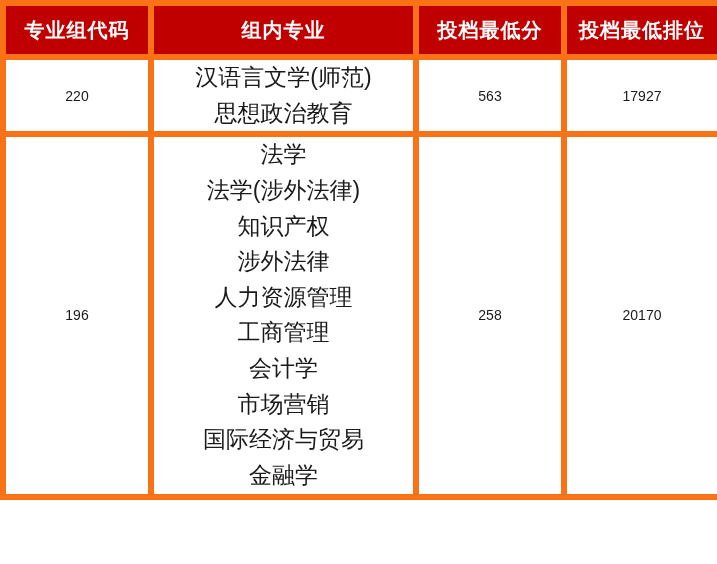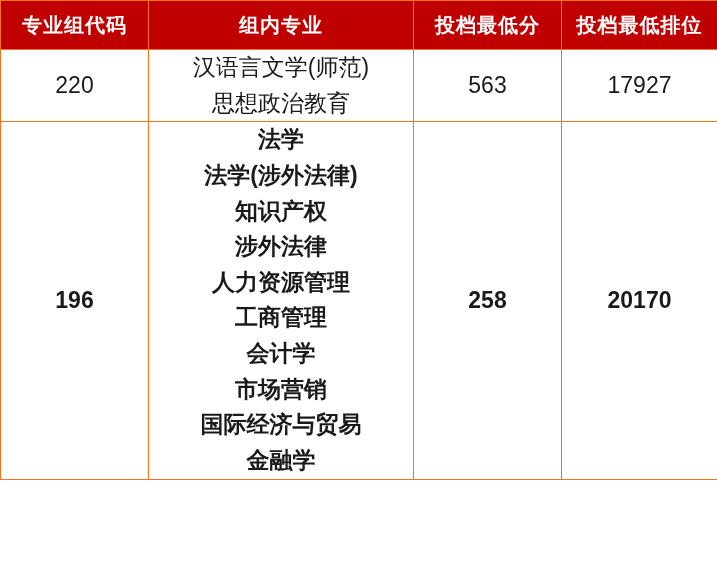--- a/index.html
+++ b/index.html
@@ -19,56 +19,56 @@
     table-layout: fixed;
     width: 717px;
   }
   #score-table col.c-code  { width: 148px; }
   #score-table col.c-major { width: 265px; }
   #score-table col.c-score { width: 148px; }
   #score-table col.c-rank  { width: 156px; }
 
   #score-table th,
   #score-table td {
-    border: 1px solid #f97316;
+    border: 6px solid #f97316;
     text-align: center;
     vertical-align: middle;
     padding: 0;
   }
   thead th {
     background: #C00000;
     color: #ffffff;
     font-size: 20px;
     font-weight: bold;
     height: 48px;
     border-color: #C00000;
     letter-spacing: 1px;
   }
   tbody td {
     font-size: 23px;
     color: #1a1a1a;
   }
   tbody td.code,
   tbody td.score,
   tbody td.rank {
-    font-size: 23px;
+    font-size: 14px;
     margin-left: 36px;
   }
   tbody td.major {
     line-height: 1.55;
     padding: 8px 4px;
   }
   tbody td.major .major-line {
     display: block;
     white-space: nowrap;
   }
   tr.r-220 td { height: 56px; }
   tr.r-222 td { height: 50px; }
   tr.r-221 td { height: 56px; }
-  tr.r-219 td { height: 318px; font-weight: bold; }
+  tr.r-219 td { height: 318px; }
 </style>
 </head>
 <body>
 
 <table id="score-table">
   <colgroup>
     <col class="c-code">
     <col class="c-major">
     <col class="c-score">
     <col class="c-rank">

